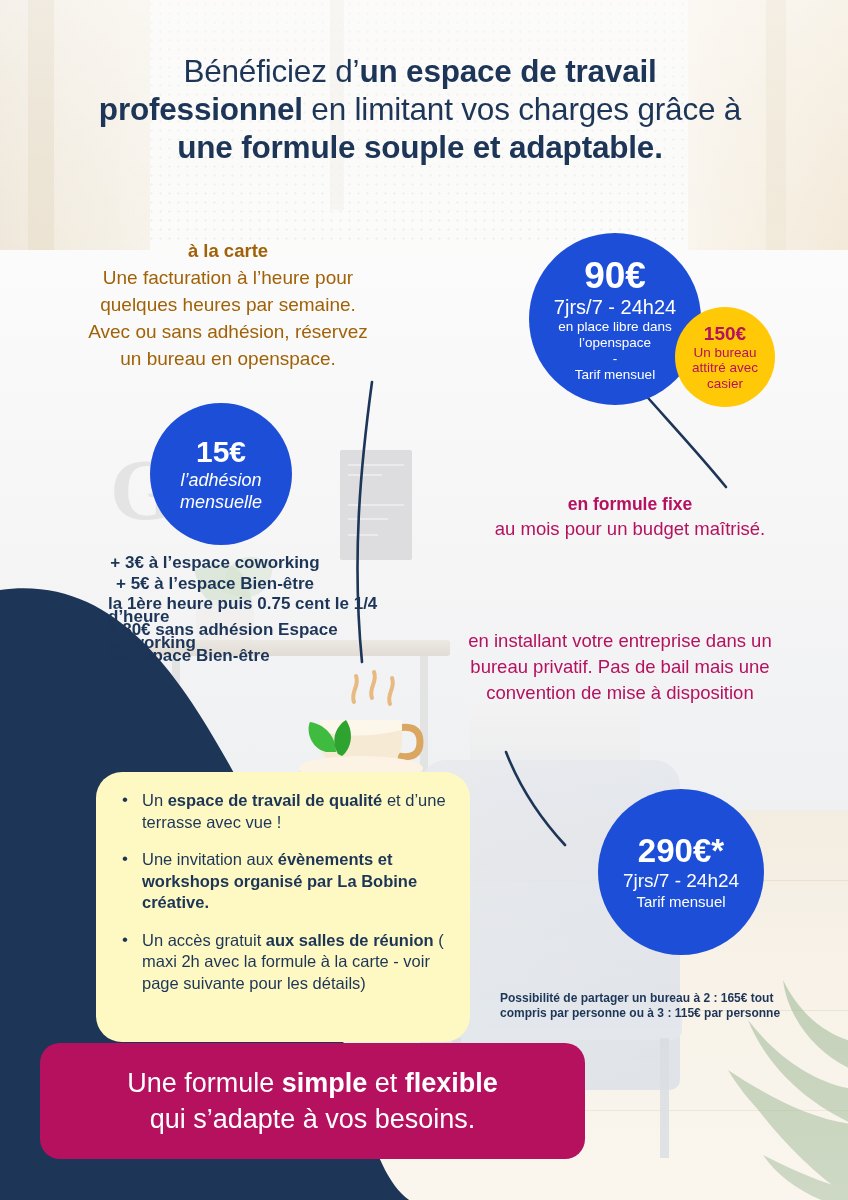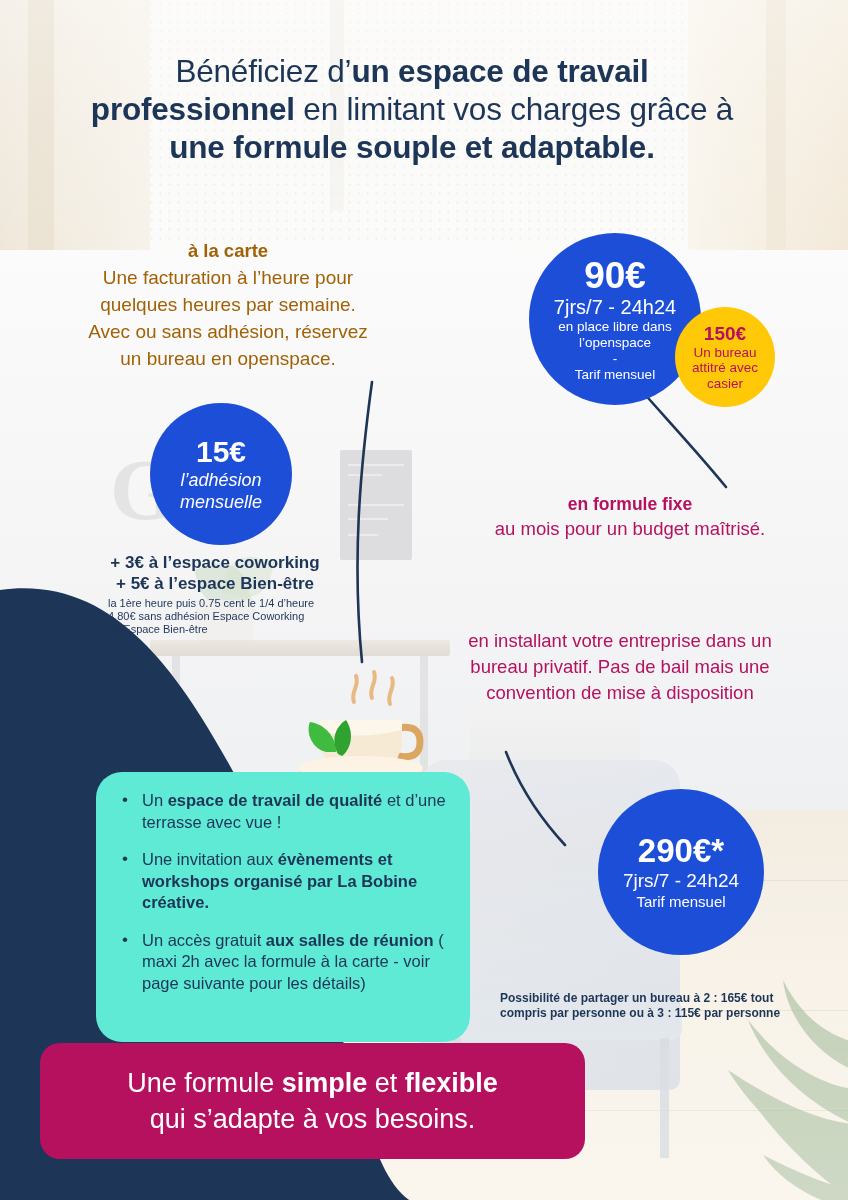--- a/index.html
+++ b/index.html
@@ -62,21 +62,21 @@
   
   .watermark{position:absolute;left:110px;top:440px;font-size:86px;font-weight:bold;
     color:#cfcfcf;opacity:.45;font-family:"Liberation Serif",serif;letter-spacing:-4px;}
 
   
   .blob{position:absolute;left:0;top:570px;width:430px;height:640px;}
 
   
   .content{position:absolute;inset:0;}
 
-  .headline{position:absolute;left:28px;top:52px;width:768px;text-align:center;
+  .headline{position:absolute;left:36px;top:52px;width:768px;text-align:center;
     color:#1d3557;font-size:31.5px;line-height:38px;letter-spacing:-.2px;}
   .headline b{font-weight:bold;}
 
   .alacarte{position:absolute;left:28px;top:238px;width:400px;text-align:center;color:#a16207;}
   .alacarte .t{font-size:18.5px;font-weight:bold;line-height:26px;}
   .alacarte .p{font-size:19px;line-height:27px;}
 
   .circle{position:absolute;border-radius:50%;background:#1d4ed8;color:#fff;
     display:flex;flex-direction:column;align-items:center;justify-content:center;text-align:center;}
   .c90{left:529px;top:233px;width:172px;height:172px;}
@@ -88,32 +88,32 @@
     justify-content:center;text-align:center;}
   .badge150 .big{font-size:19px;font-weight:bold;line-height:22px;}
   .badge150 .s{font-size:13.5px;line-height:15.5px;}
 
   .c15{left:150px;top:403px;width:142px;height:142px;}
   .c15 .big{font-size:30px;font-weight:bold;line-height:34px;}
   .c15 .m{font-size:18px;line-height:22px;font-style:italic;}
 
   .plus{position:absolute;left:50px;top:552px;width:330px;text-align:center;color:#1d3557;}
   .plus .l{font-size:17px;font-weight:bold;line-height:21px;}
-  .plus .fine{font-size:11px;line-height:13px;font-weight:normal;text-align:left;padding-left:58px;margin-top:3px;}
+  .plus .fine{font-size:17px;line-height:13px;font-weight:bold;text-align:left;padding-left:58px;margin-top:3px;}
 
   .fixe{position:absolute;left:420px;top:492px;width:420px;text-align:center;color:#b5115f;}
   .fixe .t{font-size:17.5px;font-weight:bold;line-height:24px;}
   .fixe .p{font-size:18.5px;line-height:25px;}
 
   .pole{position:absolute;left:400px;top:628px;width:440px;text-align:center;color:#b5115f;}
   .pole .t{font-size:18.5px;font-weight:bold;line-height:26px;}
   .pole .p{font-size:18.5px;line-height:26px;}
 
   .card{position:absolute;left:96px;top:772px;width:374px;height:270px;
-    background:#5eead4;border-radius:26px;padding:18px 22px 0 22px;box-sizing:border-box;}
+    background:#fef9c3;border-radius:26px;padding:18px 22px 0 22px;box-sizing:border-box;}
   .card ul{margin:0;padding:0 0 0 24px;list-style:none;}
   .card li{color:#1d3557;font-size:16.5px;line-height:21.5px;margin-bottom:16px;position:relative;}
   .card li::before{content:"•";position:absolute;left:-20px;top:-1px;font-size:17px;color:#1d3557;}
   .card li b{font-weight:bold;}
 
   .c290{left:598px;top:789px;width:166px;height:166px;}
   .c290 .big{font-size:33px;font-weight:bold;line-height:36px;}
   .c290 .m{font-size:19px;line-height:23px;}
   .c290 .s{font-size:15px;line-height:19px;}
 

